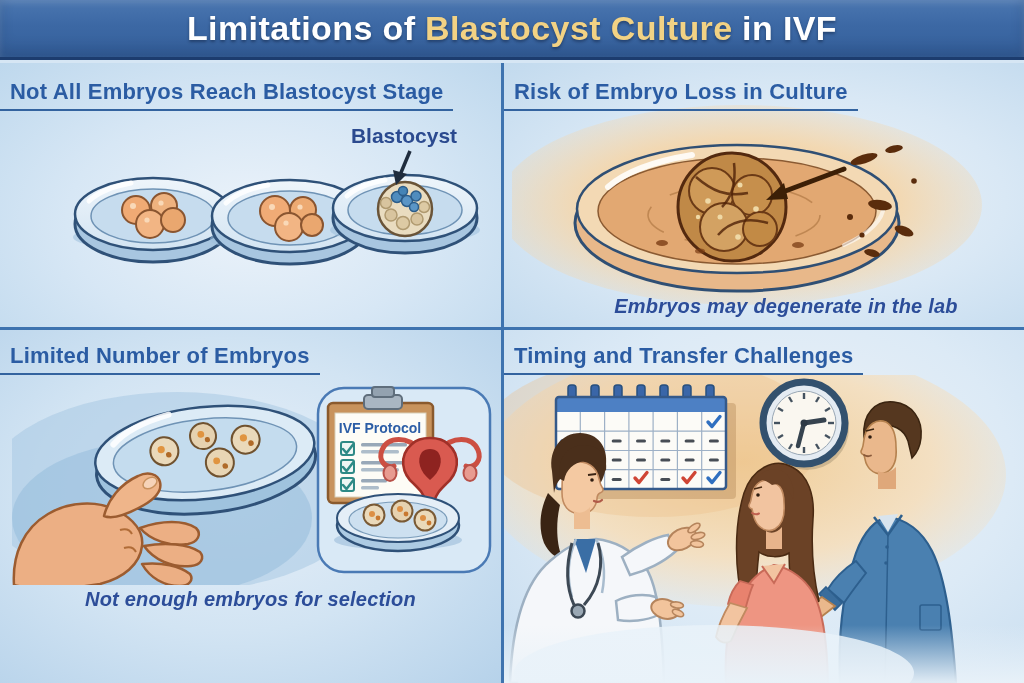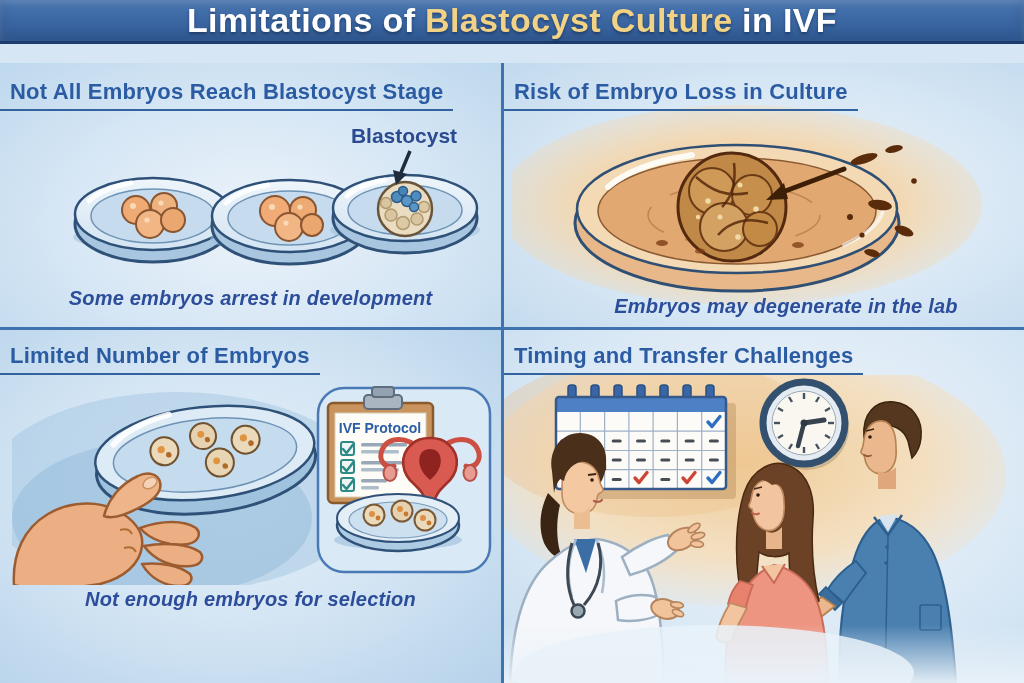--- a/index.html
+++ b/index.html
@@ -1,21 +1,21 @@
 <!DOCTYPE html>
 <html><head>
 <meta charset="utf-8">
 <style>
   * { margin:0; padding:0; box-sizing:border-box; }
   html,body { width:1024px; height:683px; font-family:"Liberation Sans",sans-serif; overflow:hidden; background:#dce9f5; }
   .page { position:relative; width:1024px; height:683px; background:#d6e6f4; }
 
   
   .title-bar {
-    position:absolute; top:0; left:0; width:1024px; height:44px;
+    position:absolute; top:0; left:0; width:1024px; height:60px;
     background:linear-gradient(#4a76b0 0%, #3c68a4 45%, #35609b 100%);
     border-bottom:3px solid #1c3c6e;
     display:flex; align-items:center; justify-content:center;
     box-shadow:inset 0 -8px 14px rgba(10,30,60,.18), inset 0 3px 6px rgba(255,255,255,.15);
   }
   .title-bar h1 { font-size:34px; font-weight:bold; letter-spacing:.4px; color:#ffffff;
     text-shadow:0 2px 3px rgba(10,25,50,.45); white-space:nowrap; }
   .title-bar h1 span + span { margin-left:.28em; }
   .title-hl { color:#f2d284; }
 
@@ -125,21 +125,20 @@
         </g>
       </g>
 
       <text x="384" y="22" text-anchor="middle" font-size="21" font-weight="bold" fill="#2b4a8f">Blastocyst</text>
       <g>
         <path d="M390,30 L380,54" stroke="#1f2c3d" stroke-width="3.5" fill="none"></path>
         <path d="M376,64 L373,49 L387,53 Z" fill="#1f2c3d"></path>
       </g>
     </svg>
 
-    <div class="q-caption">Some embryos arrest in development</div>
   </section>
 
   <section class="quad q-tr">
     <div class="q-heading"><span>Risk of Embryo Loss in Culture</span></div>
 
     <svg class="art tr-art" viewBox="0 0 504 200">
       <defs>
         <radialGradient id="warmTR" cx="50%" cy="50%" r="60%">
           <stop offset="0" stop-color="#f0bc84"></stop>
             <stop offset=".55" stop-color="#f4d6ab"></stop>

